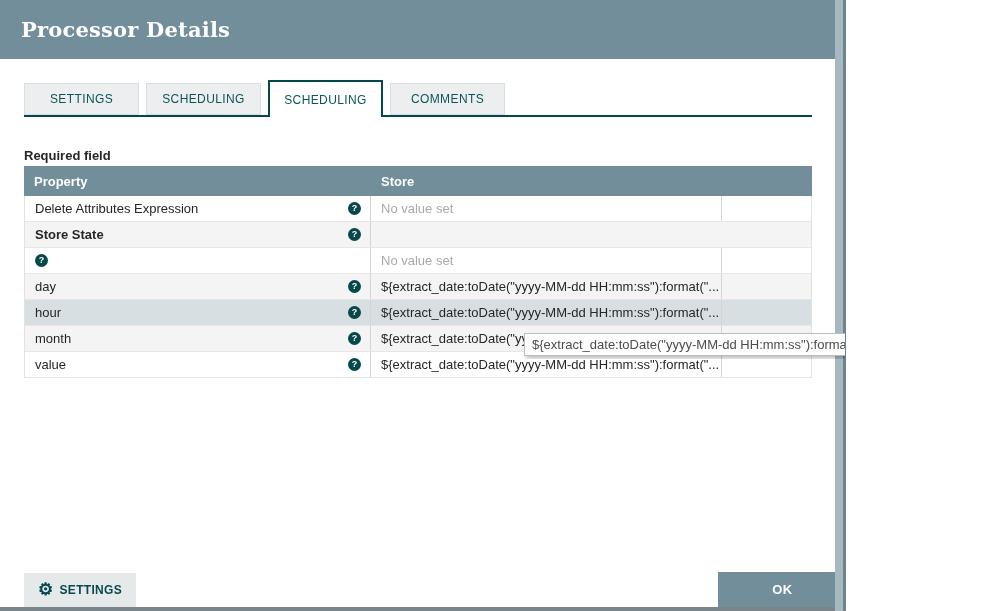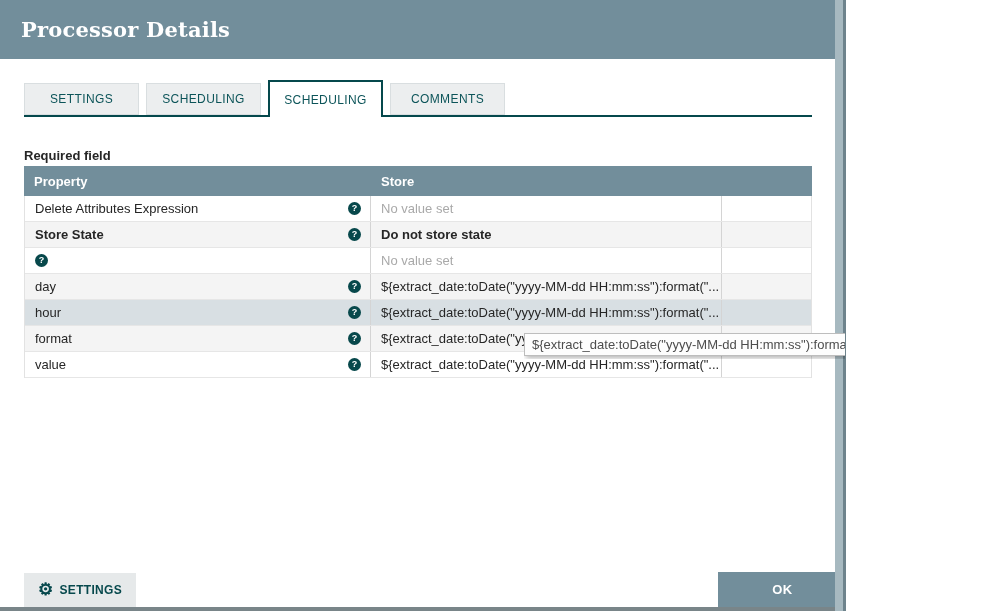--- a/index.html
+++ b/index.html
@@ -113,21 +113,20 @@
               <span class="help">?</span>
             </div>
             <div class="cell-val val-unset">No value set</div>
             <div class="cell-extra"></div>
           </div>
           <div class="row alt bold">
             <div class="cell-prop">
               <span>Store State</span>
               <span class="help">?</span>
             </div>
-            <div class="cell-val">Do not store state</div>
             <div class="cell-extra"></div>
           </div>
           <div class="row">
             <div class="cell-prop">
               <span class="help">?</span>
             </div>
             <div class="cell-val val-unset">No value set</div>
             <div class="cell-extra"></div>
           </div>
           <div class="row alt">
@@ -141,21 +140,21 @@
           <div class="row highlight">
             <div class="cell-prop">
               <span>hour</span>
               <span class="help">?</span>
             </div>
             <div class="cell-val">${extract_date:toDate("yyyy-MM-dd HH:mm:ss"):format("...</div>
             <div class="cell-extra"></div>
           </div>
           <div class="row alt">
             <div class="cell-prop">
-              <span>format</span>
+              <span>month</span>
               <span class="help">?</span>
             </div>
             <div class="cell-val">${extract_date:toDate("yyyy-MM-dd HH:mm:ss"):format("...</div>
             <div class="cell-extra"></div>
           </div>
           <div class="row">
             <div class="cell-prop">
               <span>value</span>
               <span class="help">?</span>
             </div>

